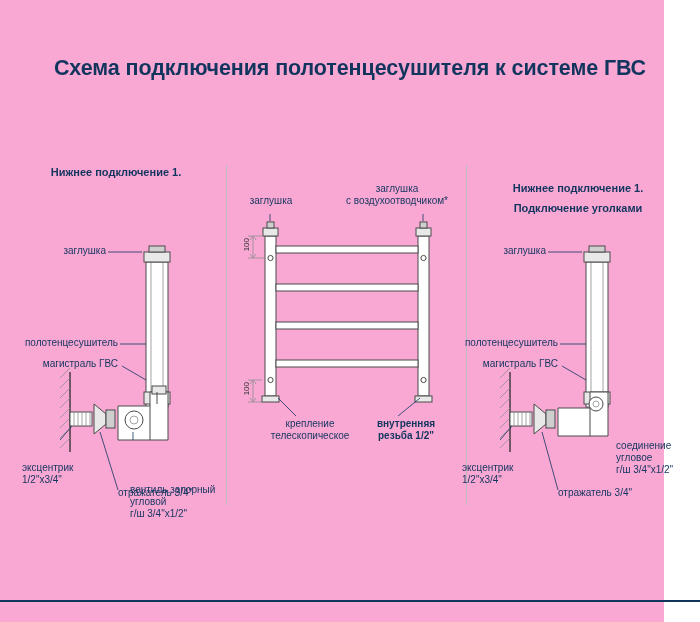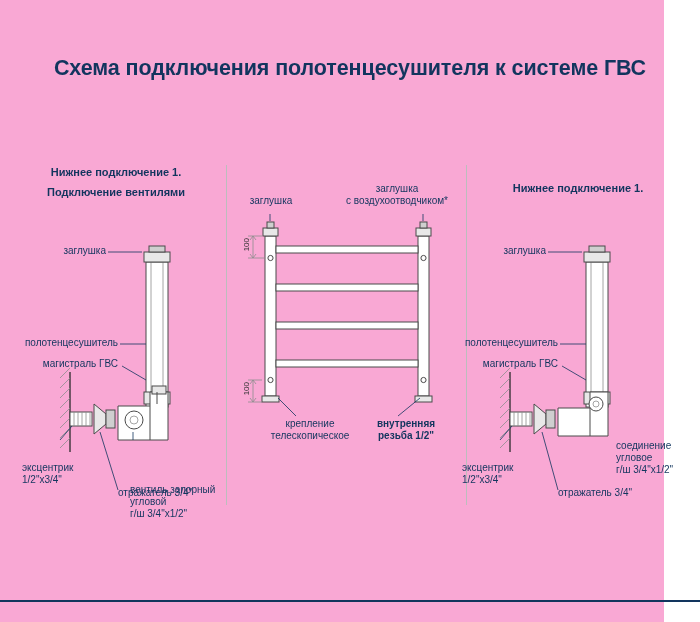--- a/index.html
+++ b/index.html
@@ -76,25 +76,25 @@
 
 <div id="page">
 
   <div class="title">Схема подключения полотенцесушителя к системе ГВС</div>
 
   <div class="vsep left"></div>
   <div class="vsep right"></div>
 
   <div class="panel-head l">
     <div>Нижнее подключение 1.</div>
-    <div>Подключение вентилями</div>
   </div>
 
   <div class="panel-head r">
     <div>Нижнее подключение 1.</div>
+    <div>Подключение уголками</div>
   </div>
 
   <svg width="700" height="622">
 
     <rect class="ln fillw" x="146" y="262" width="22" height="145"></rect>
     <line class="thin" x1="151" y1="262" x2="151" y2="407"></line>
     <line class="thin" x1="163" y1="262" x2="163" y2="407"></line>
 
     <rect class="ln fillg" x="144" y="252" width="26" height="10"></rect>
     <rect class="ln filld" x="149" y="246" width="16" height="6"></rect>

